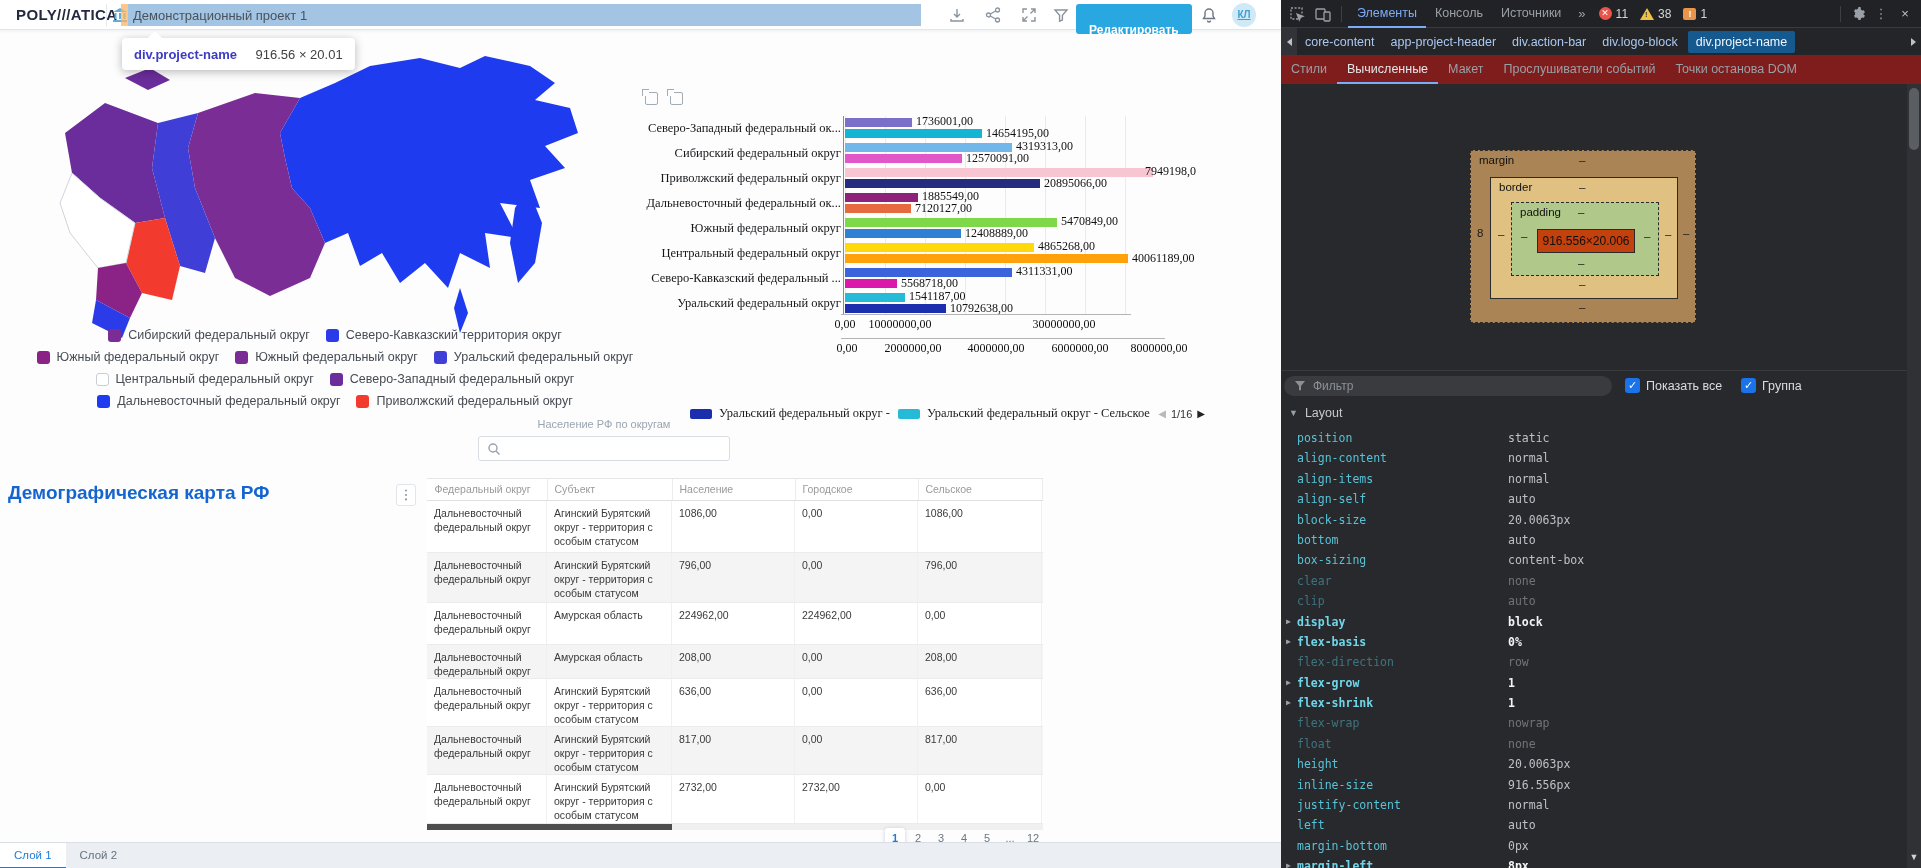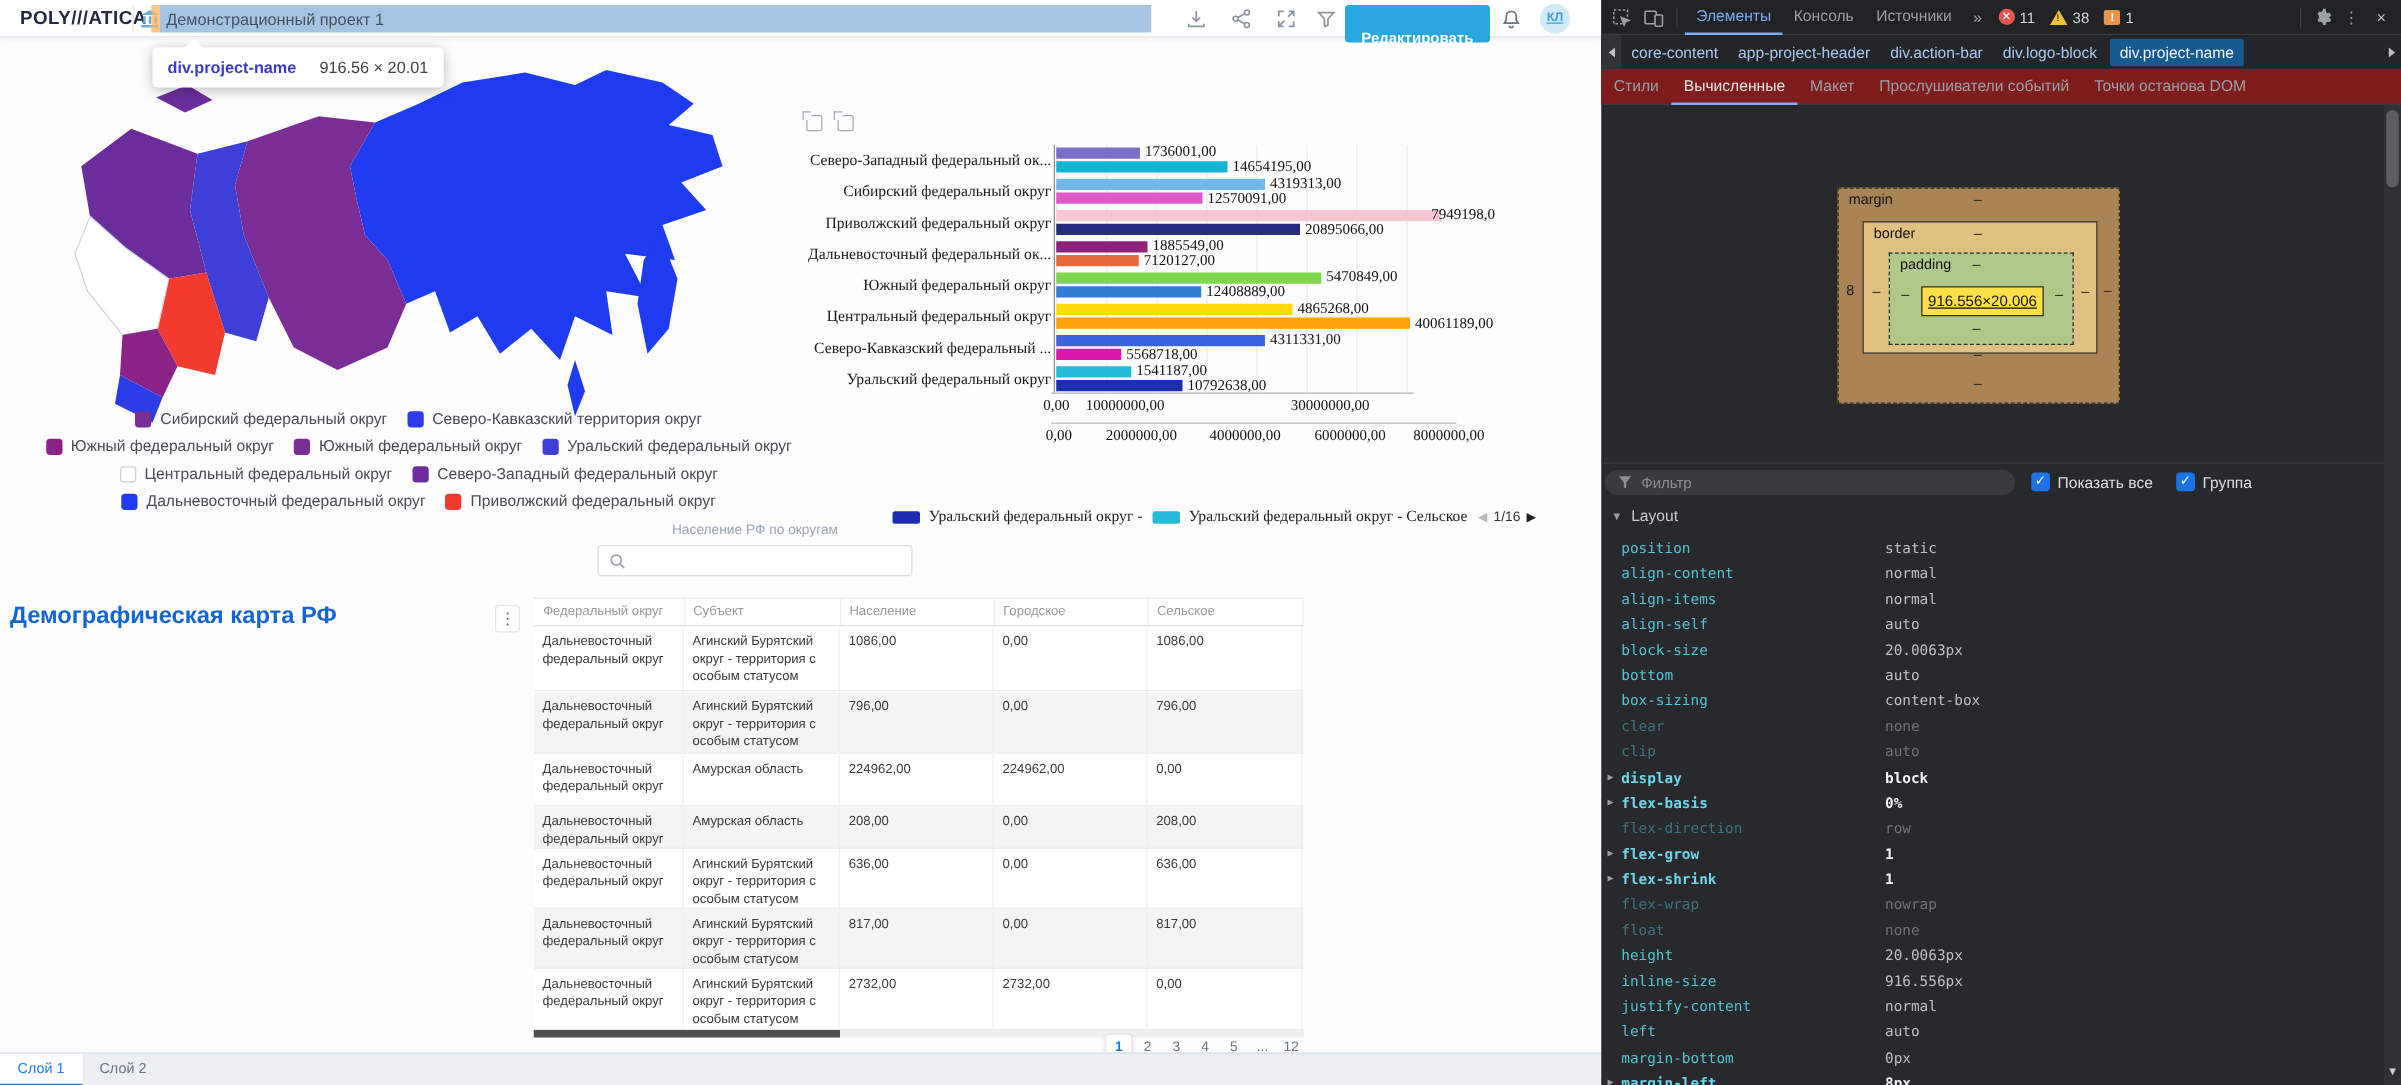--- a/index.html
+++ b/index.html
@@ -51,21 +51,21 @@
     line-height:25px; white-space:nowrap; overflow:hidden; }
   .axisline-y { position:absolute; left:198px; top:10px; width:1px; height:198px; background:#8a8a8a; }
   .grid { position:absolute; top:10px; width:1px; height:198px; background:#ebebeb; }
   .bar { position:absolute; height:9px; }
   .c-val { position:absolute; font-size:12px; color:#111; white-space:nowrap; }
   .axisline-x { position:absolute; left:196px; height:1px; background:#b4b4b4; }
   .tick { position:absolute; font-size:12px; color:#111; transform:translateX(-50%); white-space:nowrap; }
 
   
   .chart-legend { position:absolute; left:690px; top:406px; width:515px; display:flex; align-items:center; gap:8px;
-    font-family:"Liberation Serif", serif; font-size:12.5px; color:#1c1c1c; white-space:nowrap;margin-left:24px; }
+    font-family:"Liberation Serif", serif; font-size:12.5px; color:#1c1c1c; white-space:nowrap; }
   .cl-sw { width:22px; height:10px; border-radius:2px; display:inline-block; }
   .cl-pg { display:flex; align-items:center; gap:5px; margin-left:4px; font-family:"Liberation Sans",sans-serif; font-size:11px; }
   .cl-prev { color:#b9b9b9; font-size:10px; } .cl-next { color:#222; font-size:10px; }
   .cl-count { color:#333; }
 
   
   .search-label { position:absolute; left:478px; top:418px; width:252px; text-align:center; font-size:11px; color:#9aa5b0; }
   .search-box { position:absolute; left:478px; top:436px; width:252px; height:25px; background:#fff;
     border:1px solid #d8dde3; border-radius:3px; }
   .search-box svg { position:absolute; left:8px; top:5px; }
@@ -123,24 +123,24 @@
 
   .dt-ptabs { position:absolute; left:0; top:56px; width:728px; height:28px; background:#7f1d1d; border-bottom:1px solid #3a3b3e;
     display:flex; align-items:center; }
   .ptab { height:28px; line-height:26px; padding:0 10px; font-size:12.5px; color:#9aa0a6; border-bottom:2px solid transparent; white-space:nowrap; }
   .ptab.active { color:#e4e6e9; border-bottom-color:#7cacf8; }
   .ptab-more { margin-left:auto; padding-right:16px; color:#9aa0a6; font-size:13px; }
 
   
   .bm { position:absolute; left:189px; top:150px; width:226px; height:173px; font-size:11.5px; color:#111; }
   .bm-margin { position:absolute; inset:0; background:#ab8455; border:1px dashed #2a2a2a; }
-  .bm-border { position:absolute; left:19px; top:26px; width:188px; height:106px; background:#e0c182; border:1px solid #2a2a2a;padding-left:20px; }
+  .bm-border { position:absolute; left:19px; top:26px; width:188px; height:122px; background:#e0c182; border:1px solid #2a2a2a;padding-left:20px; }
   .bm-padding { position:absolute; left:20px; top:24px; width:148px; height:74px; background:#b0c98b; border:1px dashed #2a2a2a; }
-  .bm-content { position:absolute; left:25px; top:26px; width:98px; height:24px; background:#fde047; border:1px solid #2a2a2a;
-    text-align:center; line-height:22px; font-size:12px;text-decoration:underline; }
+  .bm-content { position:absolute; left:25px; top:26px; width:98px; height:24px; background:#c2410c; border:1px solid #2a2a2a;
+    text-align:center; line-height:22px; font-size:12px; }
   .bm-lab { position:absolute; left:8px; top:3px; }
   .bm-v { position:absolute; color:#1a1a1a; }
 
   
   .dt-divider { position:absolute; left:0; top:370px; width:640px; height:1px; background:#3a3b3e; }
   .filter-pill { position:absolute; left:3px; top:376px; width:328px; height:20px; background:#3a3b3e; border-radius:10px;
     display:flex; align-items:center; gap:7px; padding:0 10px; font-size:12px; color:#8a9096; }
   .chk { position:absolute; top:378px; width:15px; height:15px; background:#1a73e8; border-radius:3px; color:#fff;
     font-size:11px; text-align:center; line-height:15px; }
   .chk-lab { position:absolute; top:379px; font-size:12.5px; color:#dadce0; }

